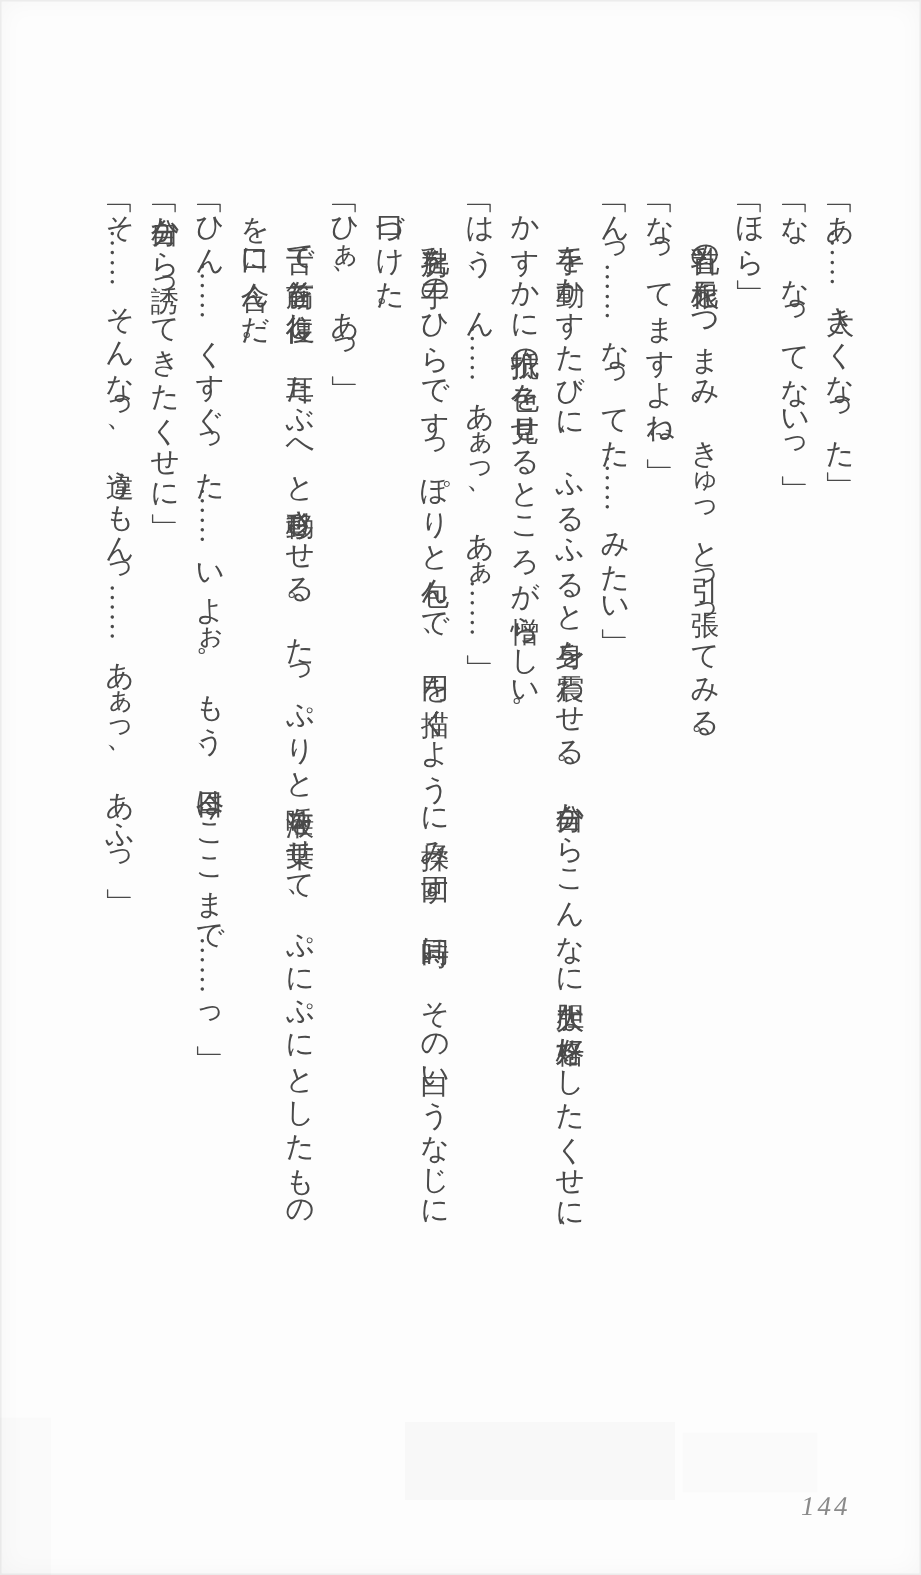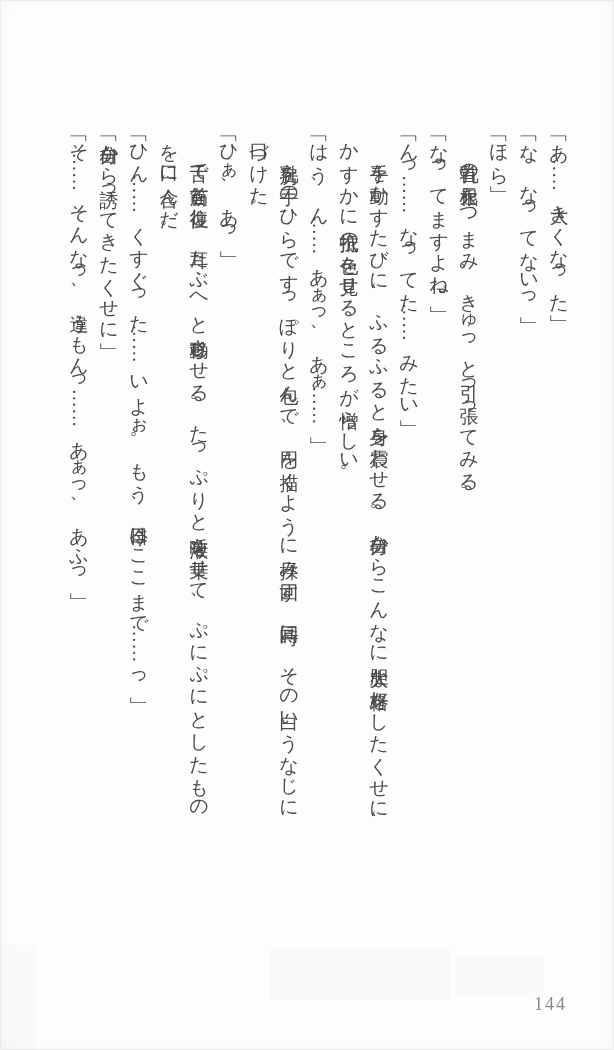--- a/index.html
+++ b/index.html
@@ -34,20 +34,21 @@
   }
   .text-block p {
     margin: 0;
     padding: 0;
   }
   .page-number {
     position: absolute;
     top: 994px;
     right: 47px;
     font-size: 18px;
+    font-style: italic;
     letter-spacing: 2px;
     color: #8a8a8a;
   }
   .scan-smudge {
     position: absolute;
     background: rgba(0, 0, 0, 0.018);
     pointer-events: none;
   }
   .smudge-1 { left: 270px; top: 948px; width: 180px; height: 52px; }
   .smudge-2 { left: 455px; top: 955px; width: 90px; height: 40px; background: rgba(0,0,0,0.012); }

